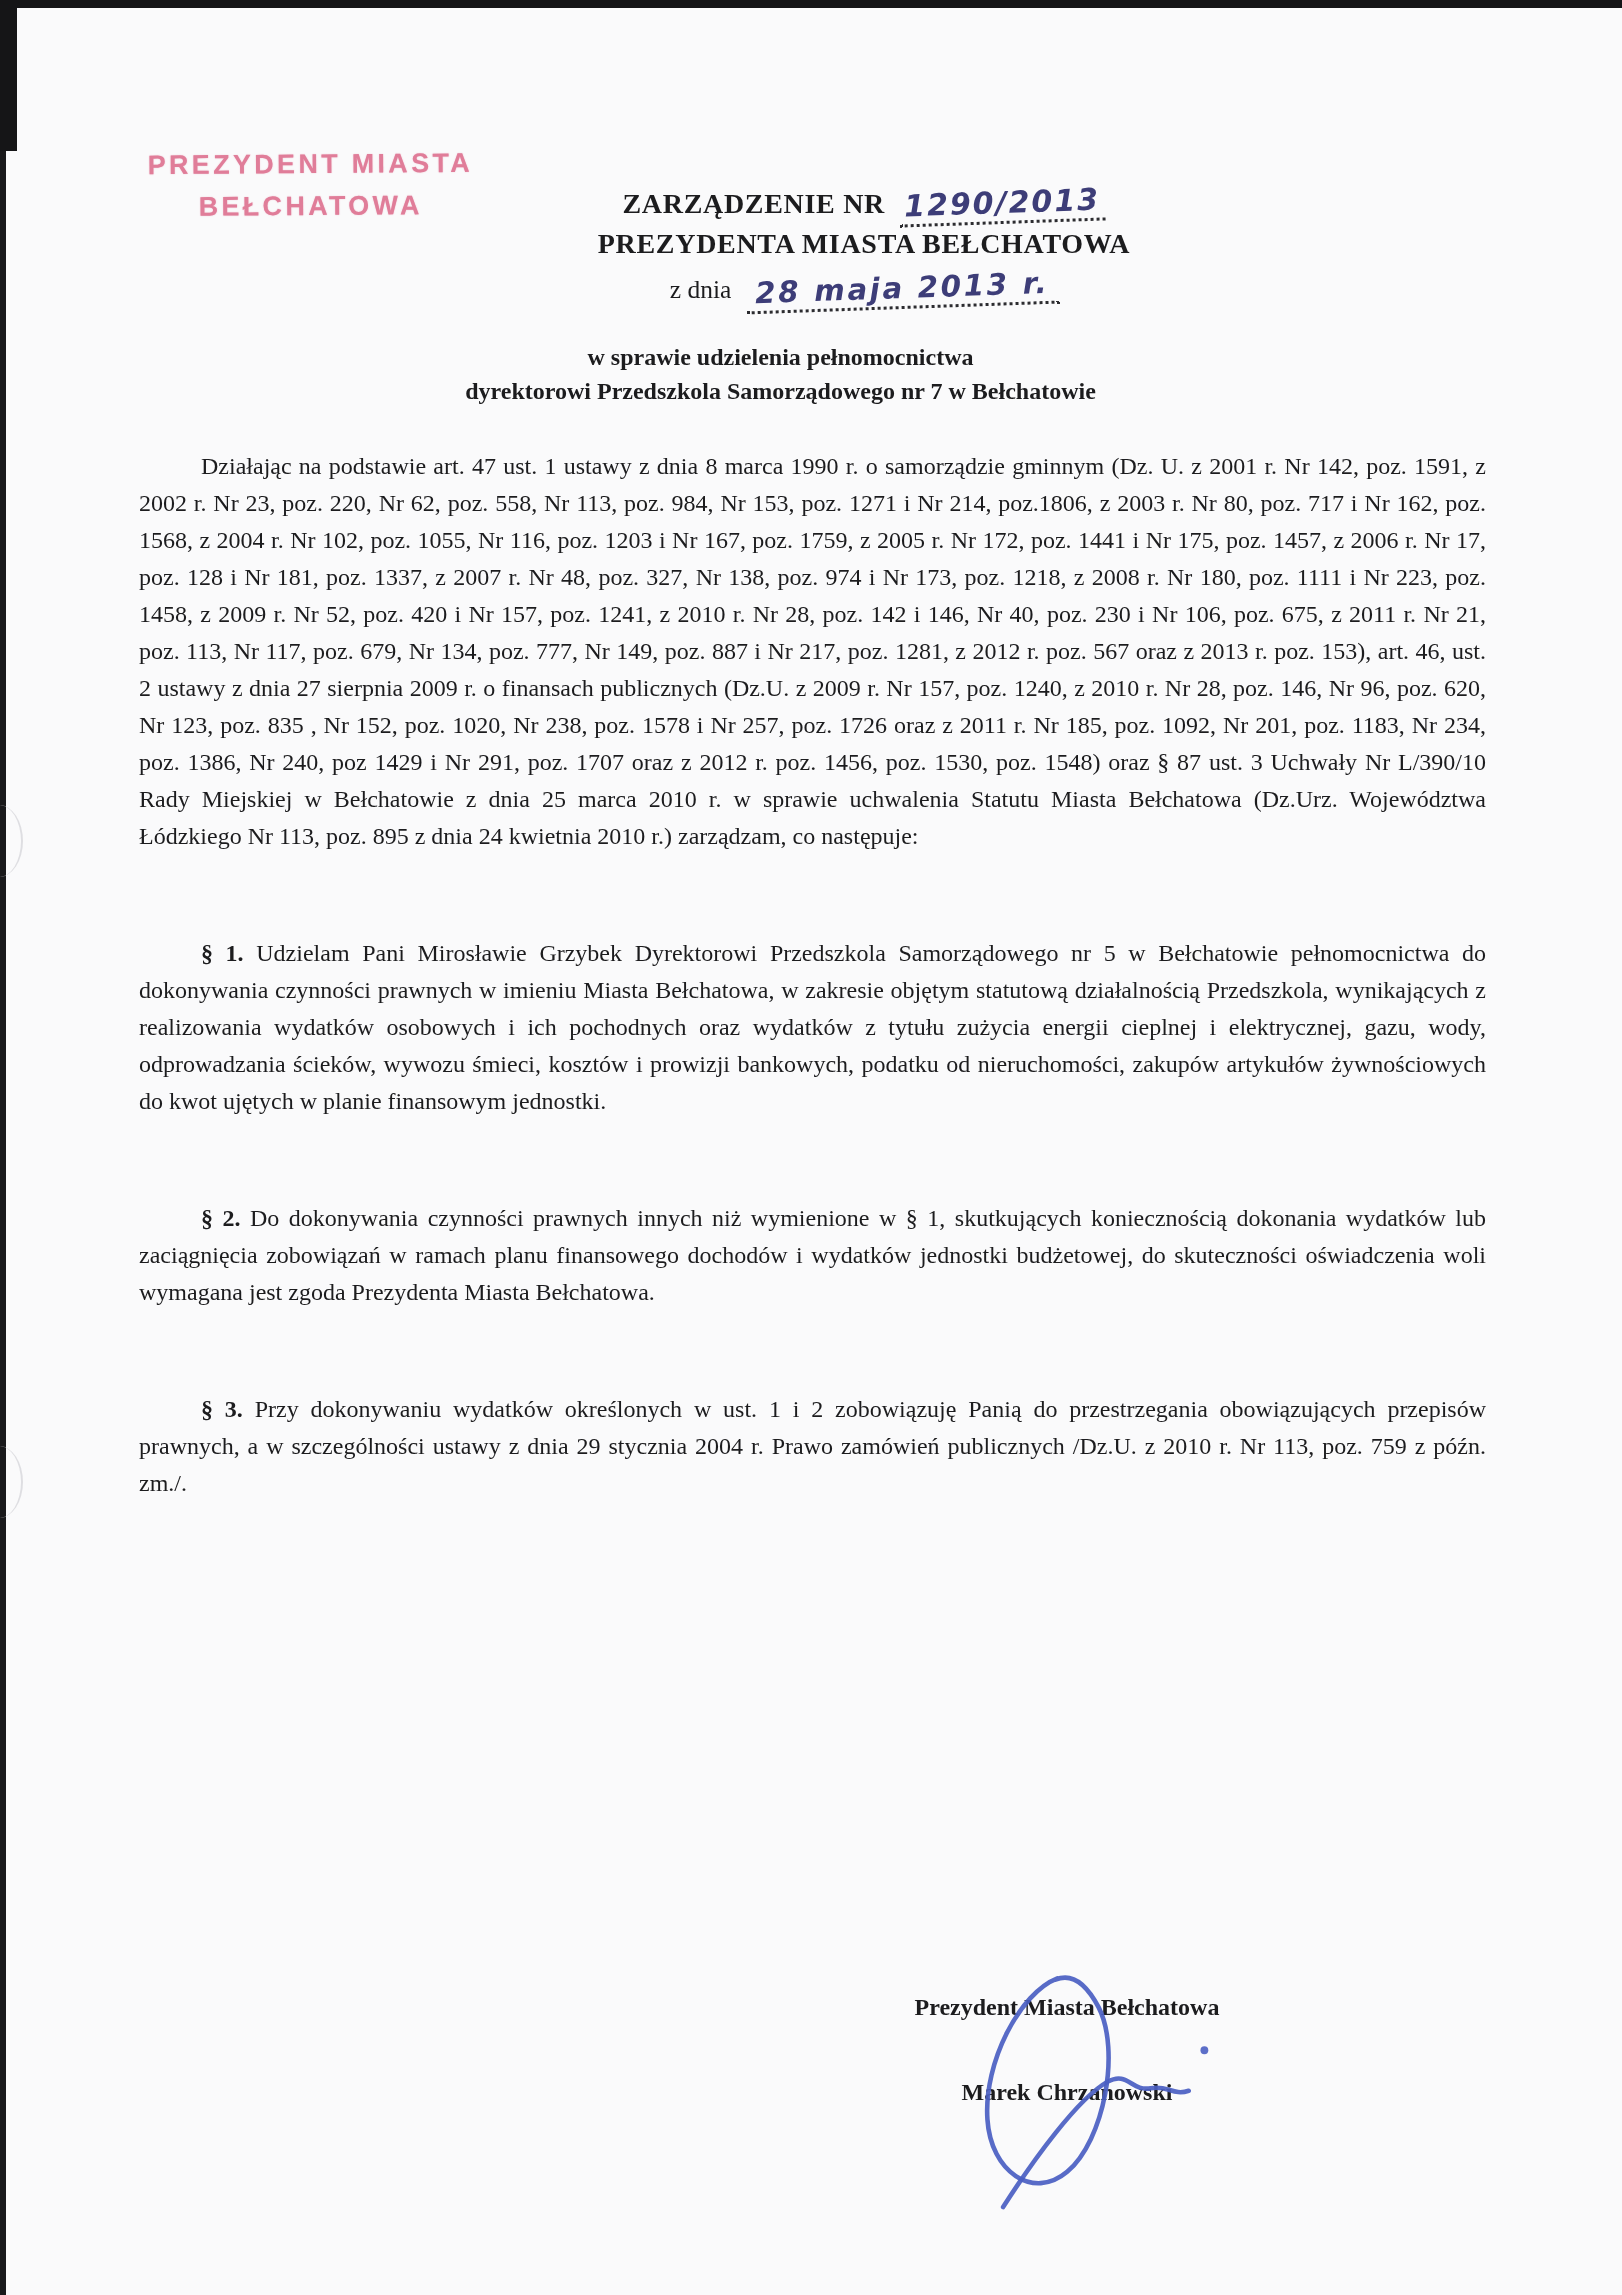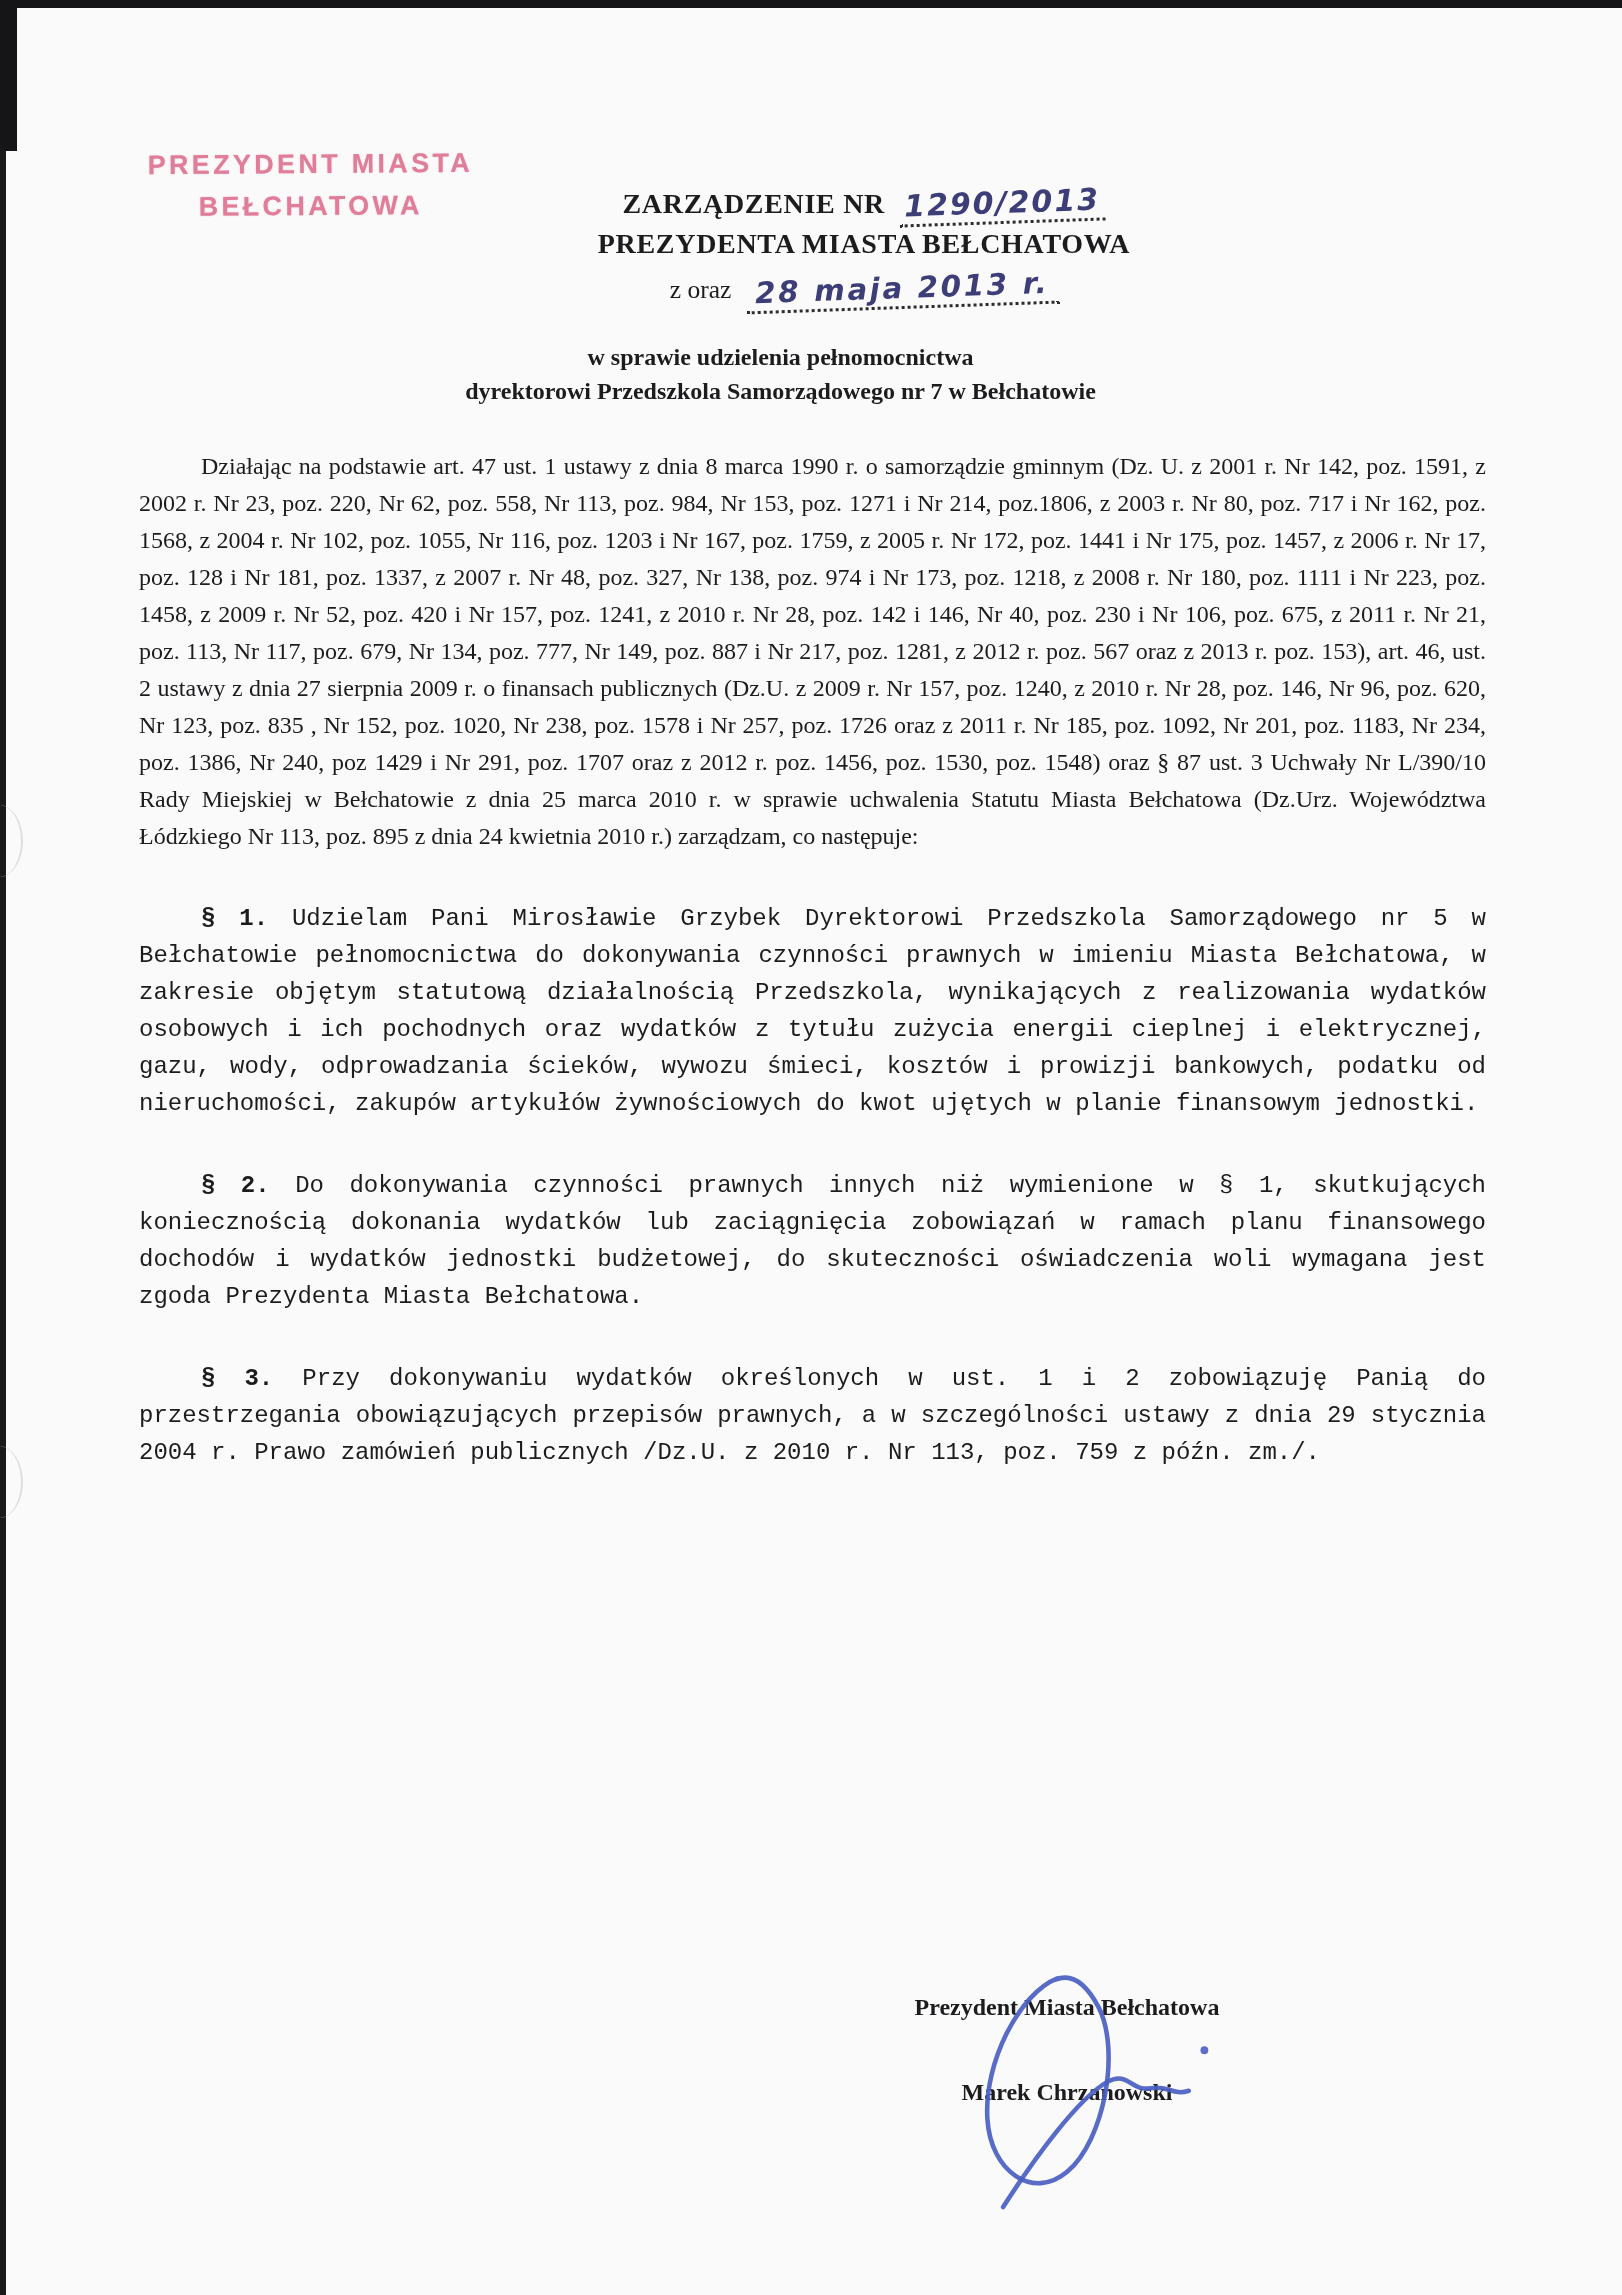--- a/index.html
+++ b/index.html
@@ -32,21 +32,21 @@
                padding:0 5.2px 1.3px 5.2px;margin-left:6.5px;}
   .hand-date{font-size:29.4px;letter-spacing:2.6px;border-bottom:3.3px dotted #2c2c30;
              padding:0 9.2px 1.3px 9.2px;margin-left:7.9px;}
   
   .subject{position:absolute;left:0;width:1561px;top:340px;text-align:center;
            font-weight:700;font-size:24px;line-height:34px;}
   
   .bodytext{position:absolute;left:139px;width:1347px;top:448px;
             font-size:24px;line-height:37px;text-align:justify;}
   .para{margin:0;}
-  .para + .para{margin-top:45px;font-family:Liberation Mono, monospace;}
+  .para + .para{margin-top:80px;}
   .para .indent{display:inline-block;width:62px;}
   .marker{font-weight:700;}
   
   .sig{position:absolute;left:838px;top:1994px;width:458px;text-align:center;}
   .sig-title{font-weight:700;font-size:24px;}
   .sig-name{font-weight:700;font-size:24px;margin-top:58px;}
   .sig-ink{position:absolute;left:105px;top:-30px;pointer-events:none;}
 </style>
 </head>
 <body>
@@ -64,21 +64,21 @@
     <div>BEŁCHATOWA</div>
   </div>
 
   <div class="head">
     <div class="head-line1">
       <span>ZARZĄDZENIE NR</span>
       <span class="hand hand-number">1290/2013</span>
     </div>
     <div class="head-line2">PREZYDENTA MIASTA BEŁCHATOWA</div>
     <div class="head-line3">
-      <span>z oraz</span>
+      <span>z dnia</span>
       <span class="hand hand-date">28 maja 2013 r.</span>
     </div>
   </div>
 
   <div class="subject">
     <div>w sprawie udzielenia pełnomocnictwa</div>
     <div>dyrektorowi Przedszkola Samorządowego nr 7 w Bełchatowie</div>
   </div>
 
   <div class="bodytext">

